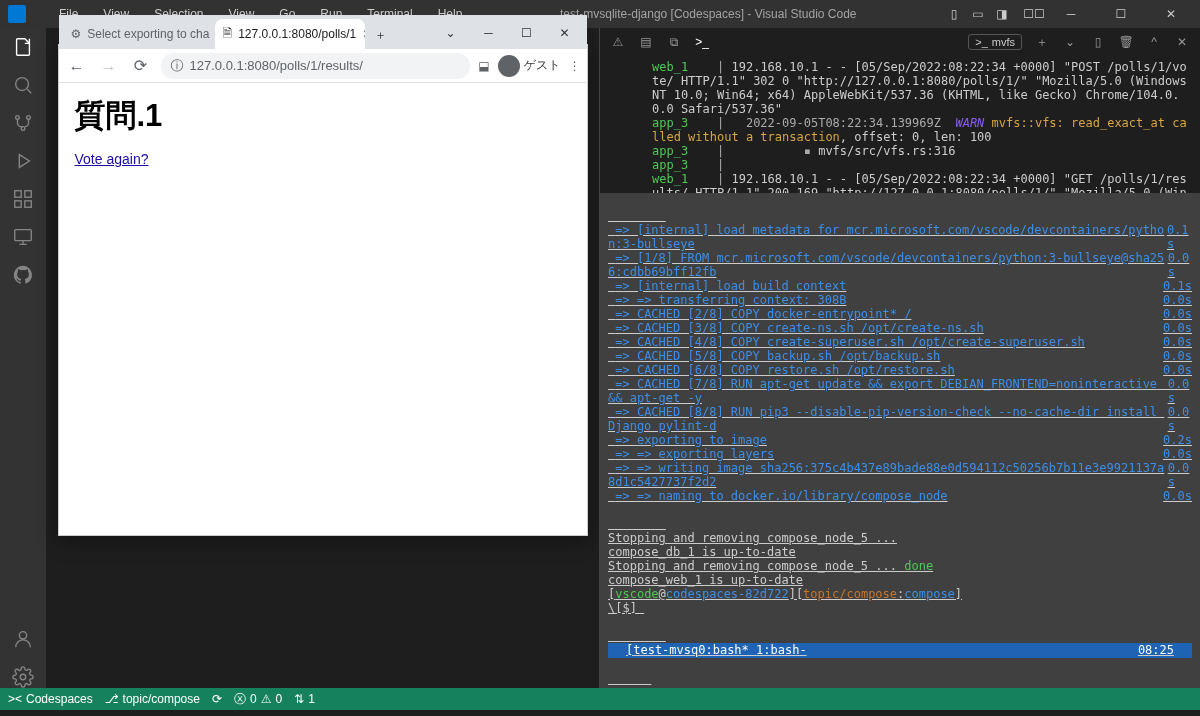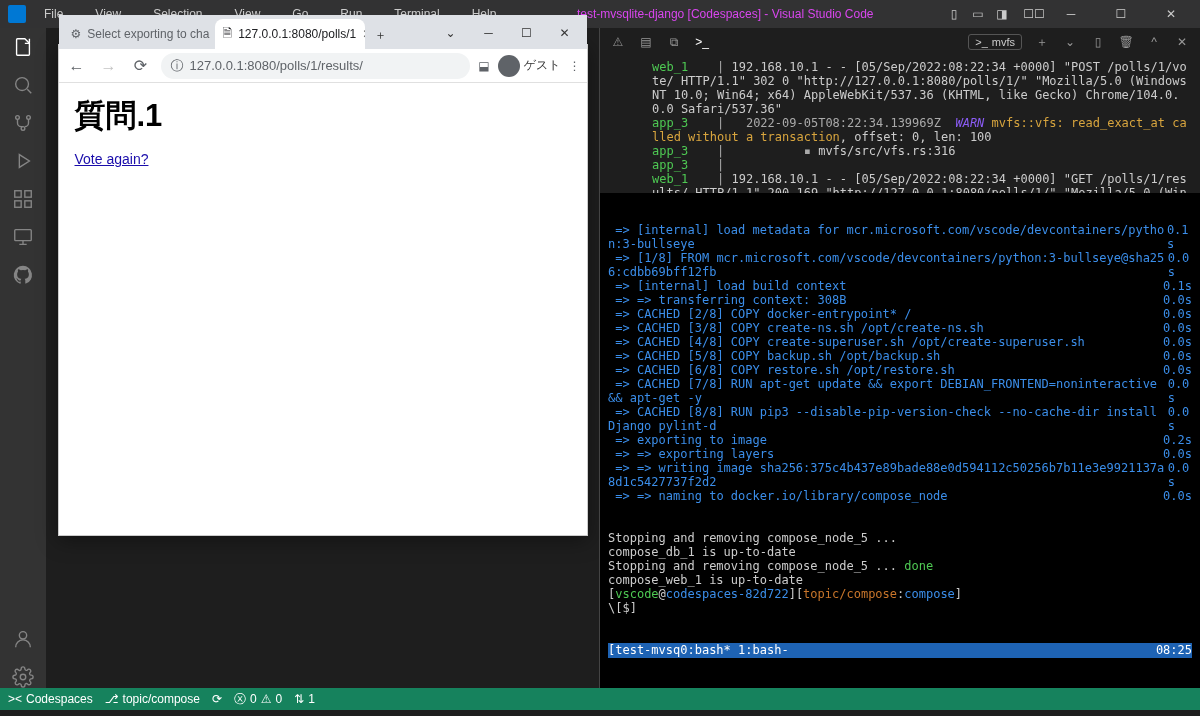--- a/index.html
+++ b/index.html
@@ -1,21 +1,21 @@
 <!DOCTYPE html>
 <html><head>
   <meta charset="utf-8">
   <style>
     * { margin: 0; padding: 0; box-sizing: border-box; }
     body { font-family: "Segoe UI", sans-serif; background: #1e1e1e; color: #ccc; width: 1200px; height: 716px; overflow: hidden; font-size: 12px; }
     .titlebar { height: 28px; background: #323233; display: flex; align-items: center; padding: 0 8px; color: #ccc; }
     .title-logo { width: 18px; height: 18px; margin-right: 10px; background: #0078d4; border-radius: 2px; display: inline-block; position: relative; }
-    .menu-items { display: flex; gap: 16px; }
+    .menu-items { display: flex; gap: 9px; margin-left: 15px; }
     .menu-items span { padding: 2px 8px; cursor: pointer; }
-    .title-center { flex: 1; text-align: center; color: #d946ef; }
+    .title-center { flex: 1; text-align: center; color: #a3a3a3; }
     .title-right { display: flex; gap: 8px; align-items: center; }
     .title-right .wbtn { width: 42px; height: 24px; display: flex; align-items: center; justify-content: center; cursor: pointer; }
     .title-right .icon { width: 16px; height: 16px; display: flex; align-items: center; justify-content: center; }
     .main { display: flex; height: 660px; }
     .activitybar { width: 46px; background: #333; display: flex; flex-direction: column; align-items: center; padding-top: 8px; gap: 16px; }
     .activitybar .aicon { width: 22px; height: 22px; color: #858585; cursor: pointer; }
     .activitybar .aicon.active { color: #fff; }
     .activitybar .spacer { flex: 1; }
     .editor-area { flex: 1; display: flex; }
     .left-panel { width: 553px; background: #1e1e1e; display: flex; align-items: flex-start; justify-content: center; padding-top: 16px; }
@@ -46,22 +46,22 @@
     .terminal { flex: 1; padding: 4px 8px; font-family: Consolas, monospace; font-size: 12px; line-height: 14px; overflow: hidden; white-space: pre-wrap; word-break: break-all; margin-left: 44px; }
     .t-green { color: #4ec953; }
     .t-grey { color: #aaa; }
     .t-yold { color: #d8a53e; }
     .t-blue { color: #3b8eea; }
     .t-orange { color: #c9762b; }
     .t-warn { color: #8b5cf6; font-style: italic; }
     .t-white { color: #ccc; }
     .statusbar { height: 22px; background: #16825d; display: flex; align-items: center; padding: 0 8px; gap: 12px; color: #fff; font-size: 12px; }
     .statusbar .sitem { display: flex; align-items: center; gap: 4px; cursor: pointer; }
-    .bottom-term { background: #000000; padding: 2px 8px; font-family: Consolas, monospace; font-size: 12px; line-height: 14px; white-space: pre-wrap; word-break: break-all; }
-    .status-line { background: #1e63b4; color: #fff; display: flex; justify-content: space-between; font-family: Consolas, monospace; font-size: 12px; padding: 0 0; line-height: 15px; }
+    .bottom-term { background: #404040; padding: 2px 8px; font-family: Consolas, monospace; font-size: 12px; line-height: 14px; white-space: pre-wrap; word-break: break-all; text-decoration: underline; }
+    .status-line { background: #1e63b4; color: #fff; display: flex; justify-content: space-between; font-family: Consolas, monospace; font-size: 12px; padding: 0 18px; line-height: 15px; }
   </style>
 </head>
 <body>
 
 <div class="titlebar">
   <span class="title-logo"></span>
   <div class="menu-items" id="menu-bar">
       <span>File</span>
       <span>View</span>
       <span>Selection</span>

